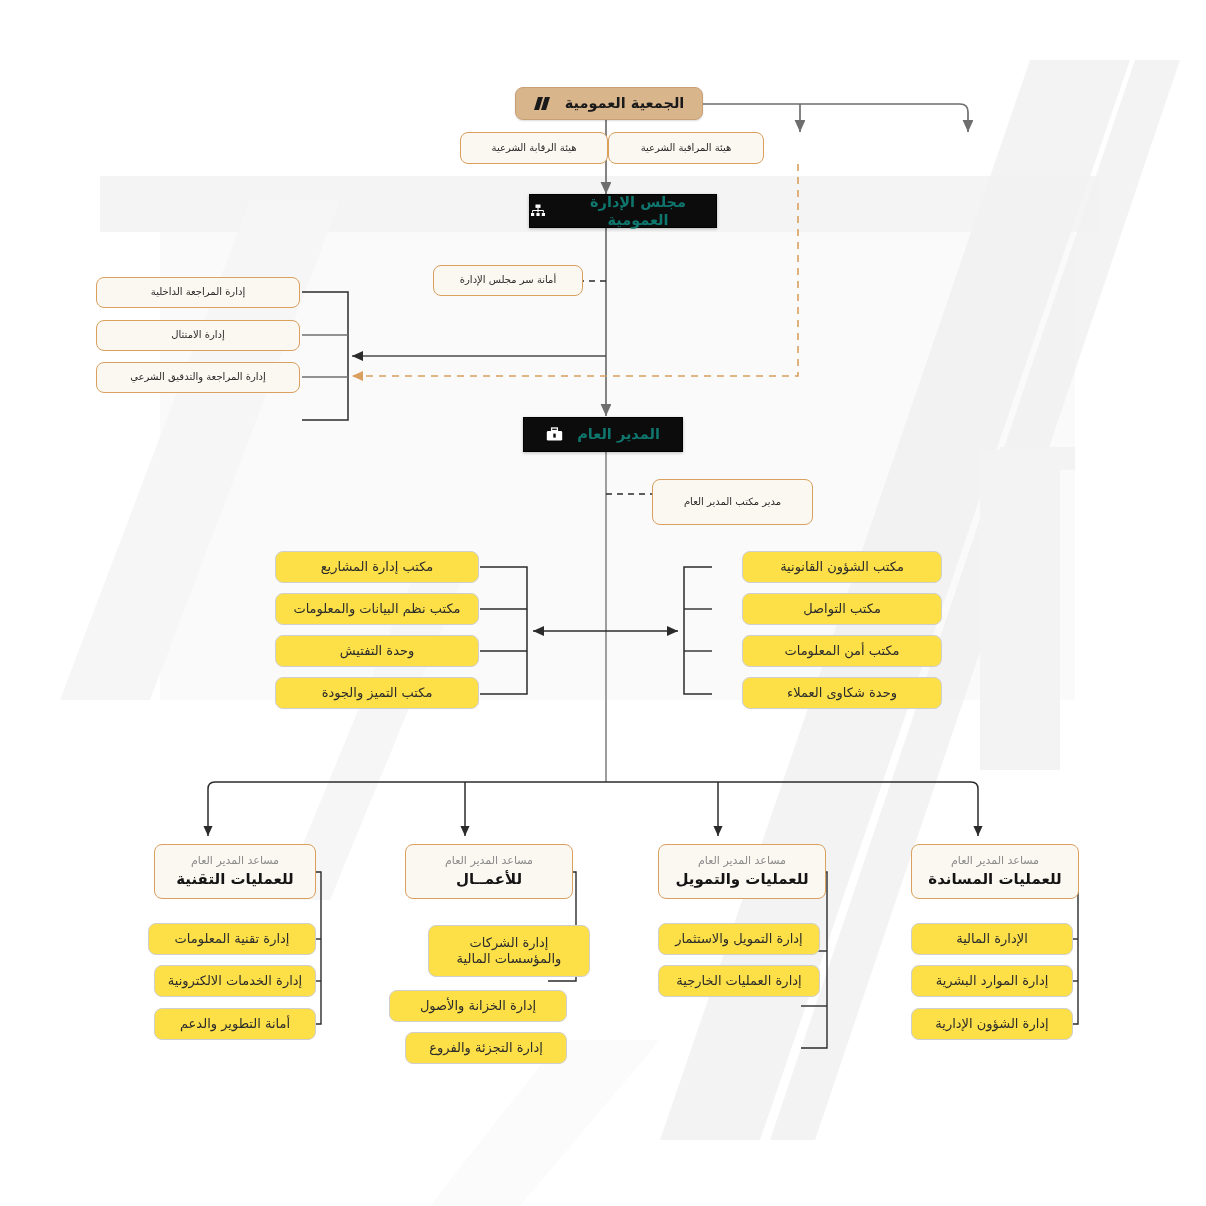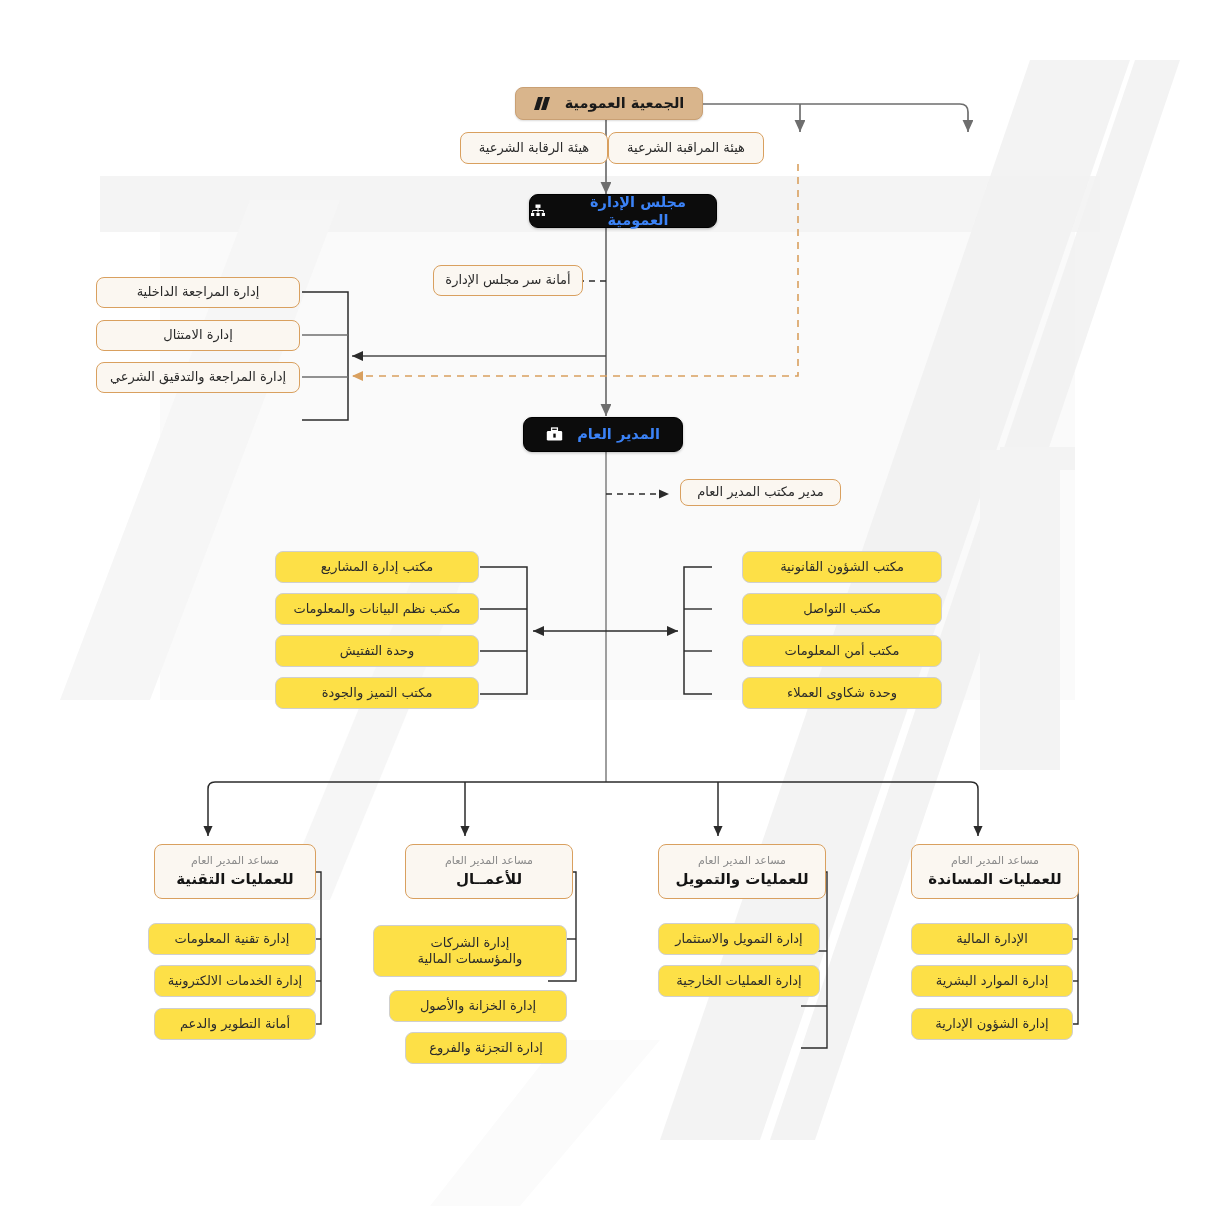--- a/index.html
+++ b/index.html
@@ -34,32 +34,32 @@
     background:#d9b58c;
     border:1px solid #c9a074;
     color:#1a1a1a;
     font-size:14.5px;
     font-weight:700;
     box-shadow:0 1px 2px rgba(0,0,0,.14);
   }
   .v-dark{
     background:#0c0c0c;
     border:1px solid #000;
-    color:#3b82f6;
+    color:#0f766e;
     font-size:14.5px;
     font-weight:700;
-    border-radius:9px;
+    border-radius:0;
     box-shadow:0 1px 3px rgba(0,0,0,.25);
   }
   .v-cream{
     background:#fbf7f1;
     border:1.3px solid #d9a martial;
     border:1.3px solid #d9a05f;
     color:#2a2a2a;
-    font-size:13px;
+    font-size:10px;
     font-weight:400;
     align-items:center;
   }
   .v-grey{
     background:#fde047;
     border:1px solid #cfcfcf;
     color:#2b2b2b;
     font-size:13px;
     font-weight:400;
   }
@@ -279,21 +279,21 @@
         <span class="ico">
           <svg width="17" height="15" viewBox="0 0 17 15">
             <rect x="5.6" y="1" width="5.8" height="2.6" fill="none" stroke="#fff" stroke-width="1.3"></rect>
             <rect x="0.8" y="4" width="15.4" height="9.6" rx="1.4" fill="#fff"></rect>
             <rect x="7.3" y="6.6" width="2.4" height="4" fill="#0c0c0c"></rect>
           </svg>
         </span>
       </span>
     </div>
 
-    <div class="node v-cream" style="right:365px;top:479px;width:161px;height:27px;">
+    <div class="node v-cream" style="right:393px;top:479px;width:161px;height:46px;">
       <span>مدير مكتب المدير العام</span>
     </div>
 
     <div class="node v-grey" style="right:727px;top:551px;width:204px;height:32px;">
       <span>مكتب إدارة المشاريع</span>
     </div>
     <div class="node v-grey" style="right:727px;top:593px;width:204px;height:32px;">
       <span>مكتب نظم البيانات والمعلومات</span>
     </div>
     <div class="node v-grey" style="right:727px;top:635px;width:204px;height:32px;">
@@ -327,21 +327,21 @@
       <span>إدارة الخدمات الالكترونية</span>
     </div>
     <div class="node v-grey" style="right:890px;top:1008px;width:162px;height:32px;">
       <span>أمانة التطوير والدعم</span>
     </div>
 
     <div class="node v-deputy" style="right:633px;top:844px;width:168px;height:55px;">
       <span class="deputy-sub">مساعد المدير العام</span>
       <span class="deputy-main">للأعمــال</span>
     </div>
-    <div class="node v-grey" style="right:639px;top:925px;width:194px;height:52px;">
+    <div class="node v-grey" style="right:616px;top:925px;width:162px;height:52px;">
       <span>إدارة الشركات
 والمؤسسات المالية</span>
     </div>
     <div class="node v-grey" style="right:639px;top:990px;width:178px;height:32px;">
       <span>إدارة الخزانة والأصول</span>
     </div>
     <div class="node v-grey" style="right:639px;top:1032px;width:162px;height:32px;">
       <span>إدارة التجزئة والفروع</span>
     </div>
 

